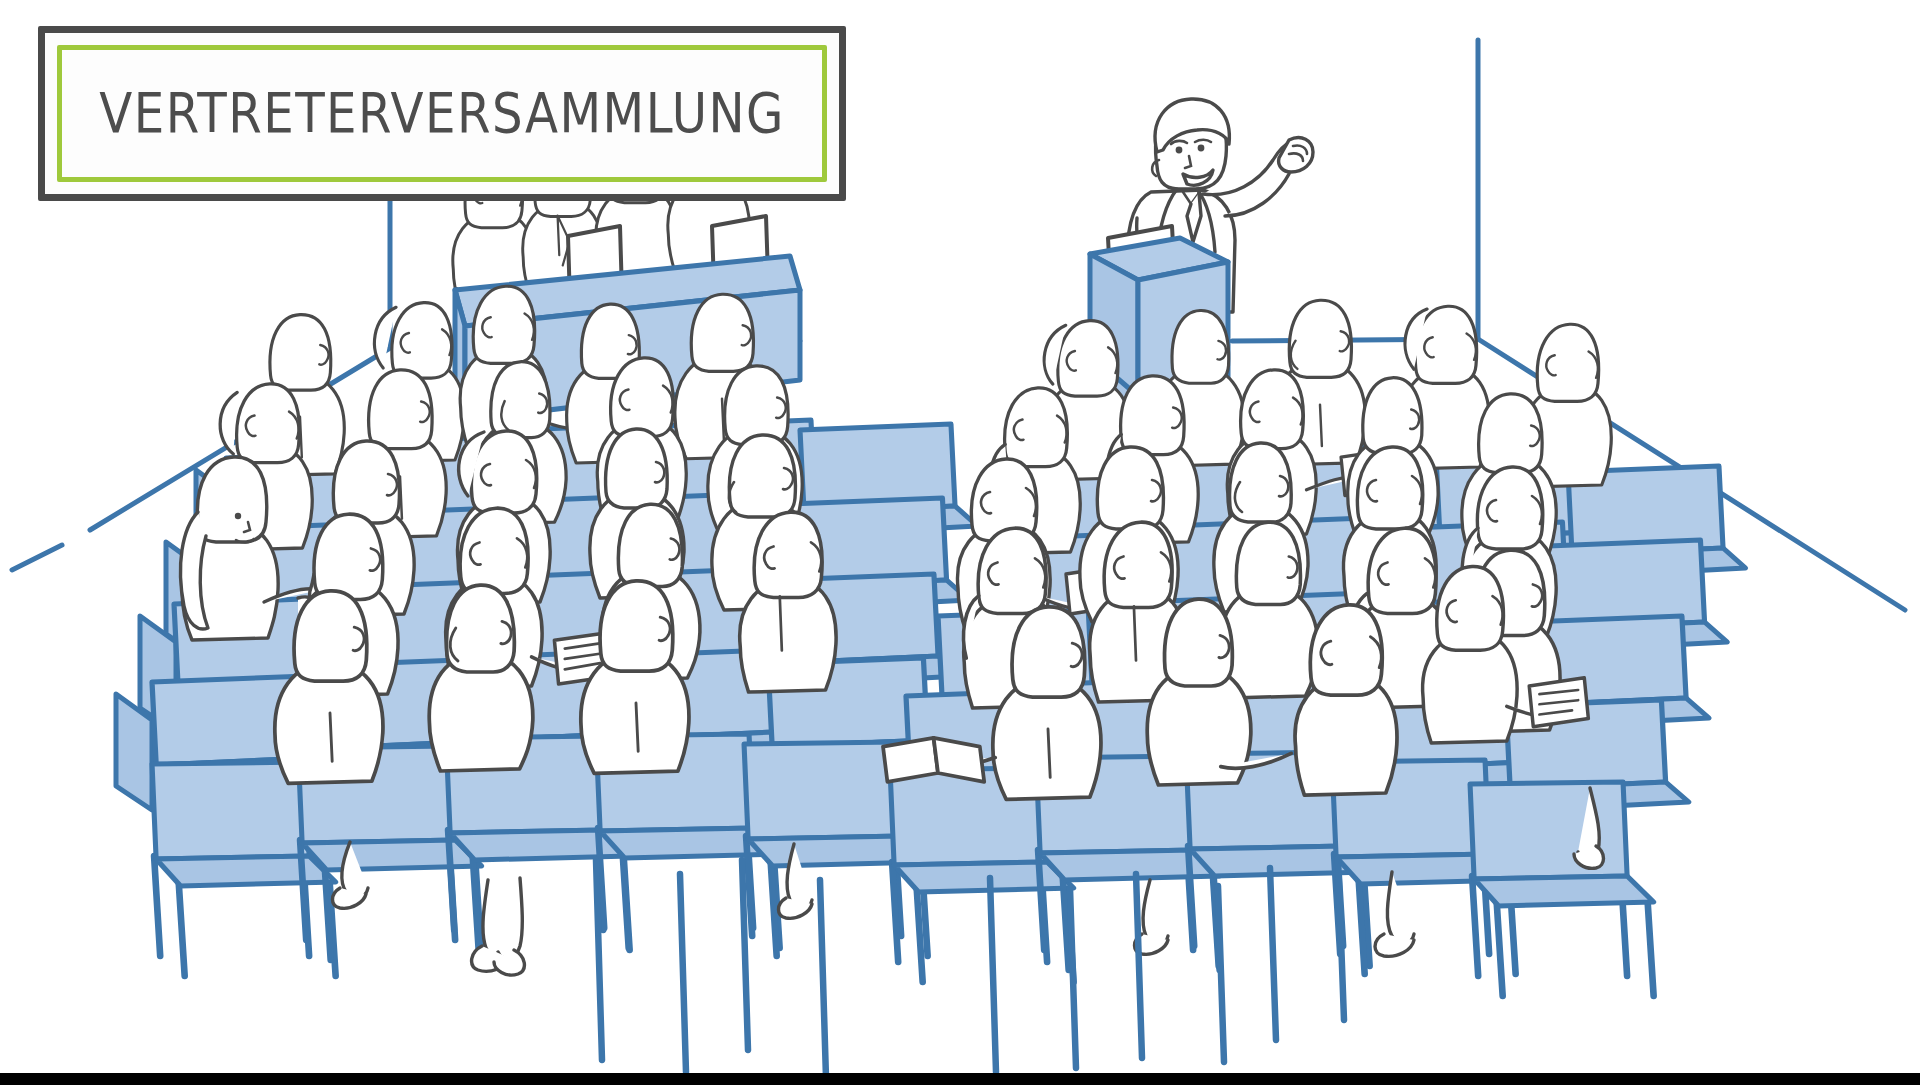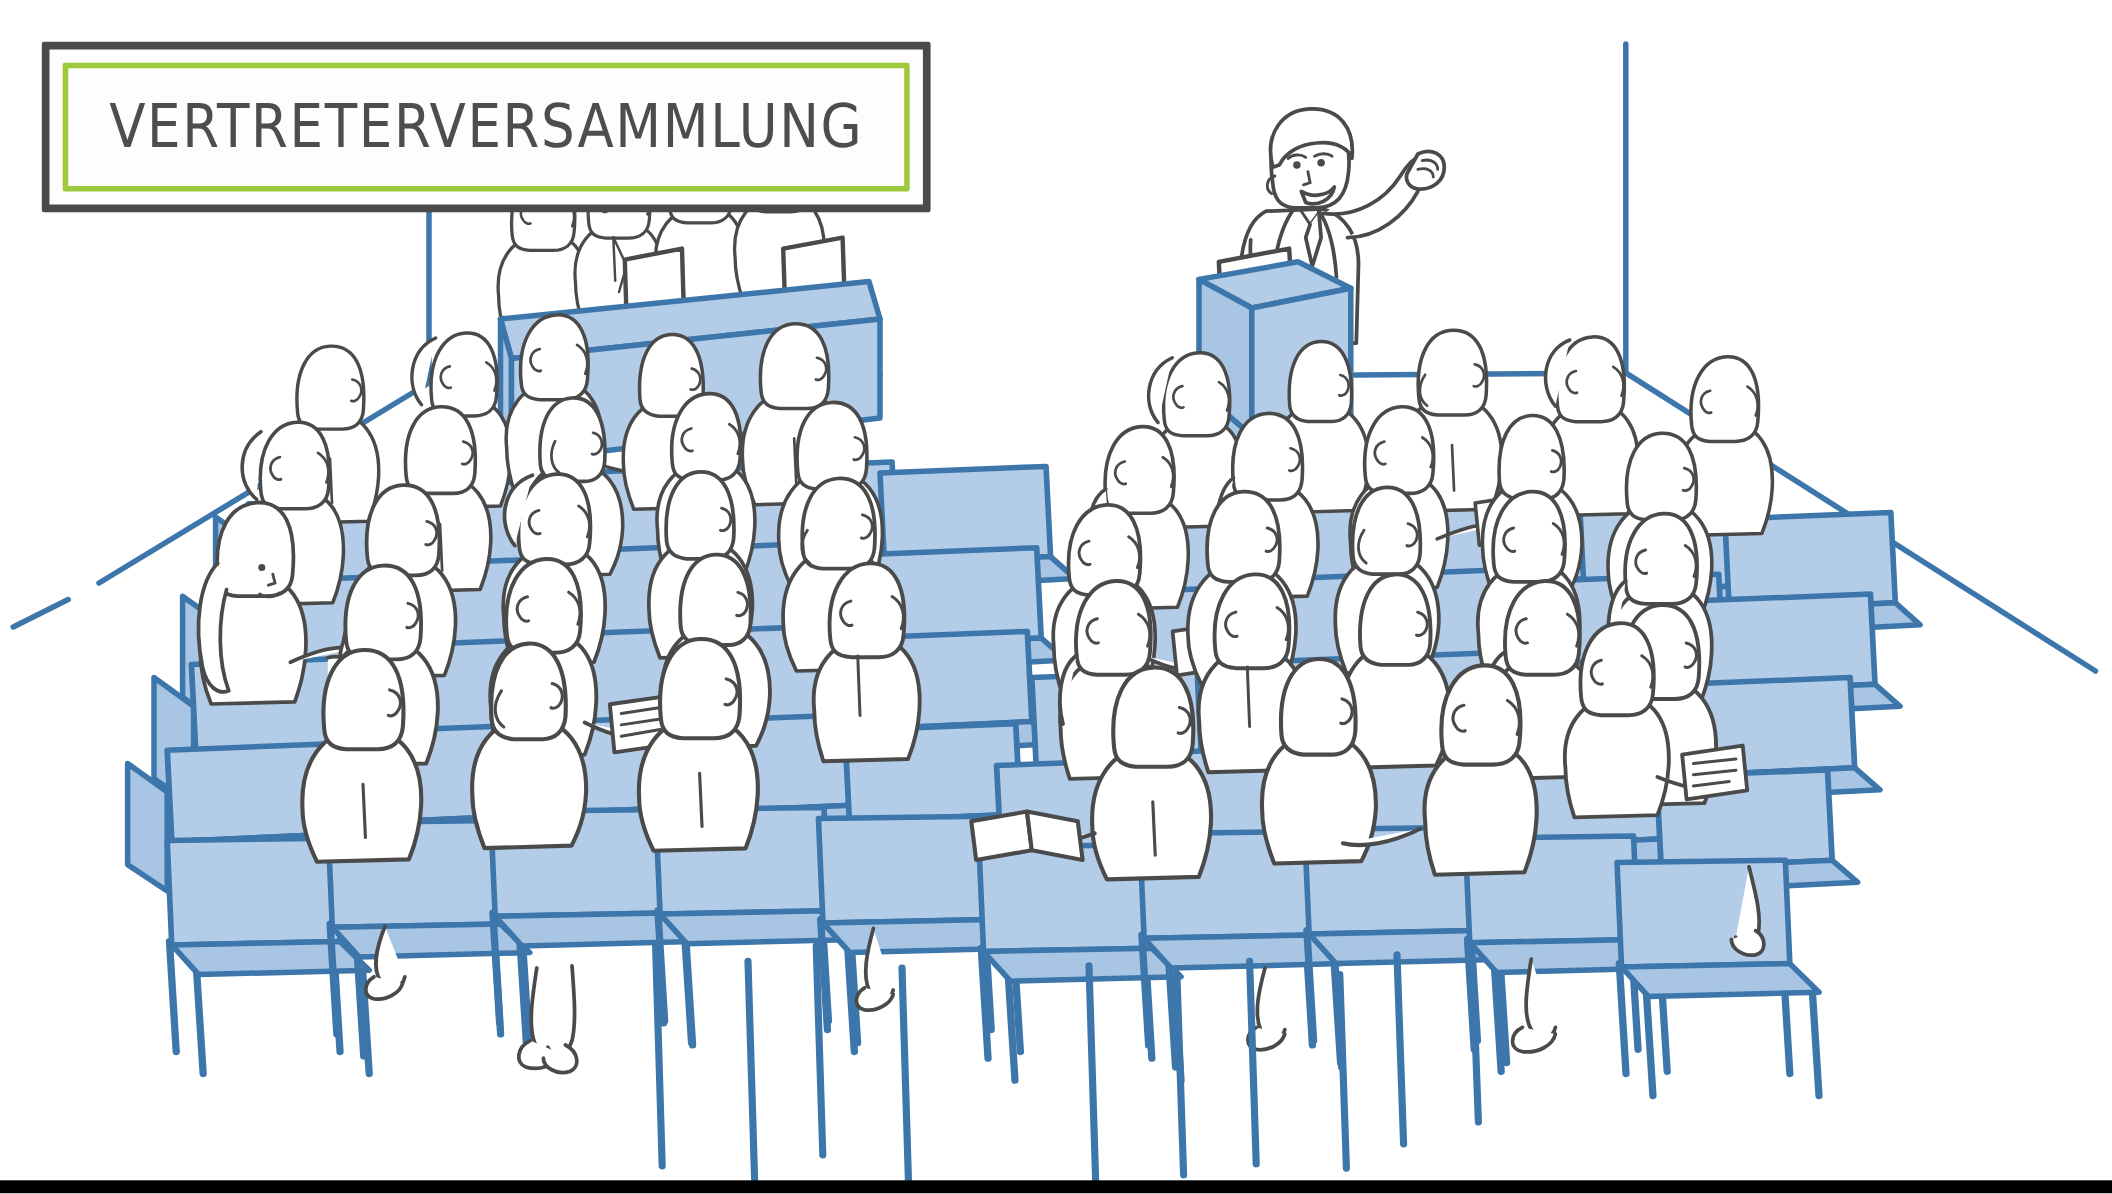--- a/index.html
+++ b/index.html
@@ -10,21 +10,21 @@
   }
   #scene{position:absolute;inset:0;width:1920px;height:1085px;background:#ffffff;}
   #scene svg{display:block;width:1920px;height:1085px;}
 
   .bar-top,.bar-bottom{position:absolute;left:0;width:1920px;background:#000;}
   .bar-top{top:0;height:9px;}
   .bar-bottom{bottom:0;height:12px;}
 
   
   #sign-wrap{
-    position:absolute;left:38px;top:38px;width:808px;height:155px;
+    position:absolute;left:38px;top:26px;width:808px;height:175px;
     box-sizing:border-box;
     border:7px solid #4a4a4a;background:#fdfdfd;border-radius:2px;
     z-index:40;
     padding-left:39px;
   }
   #sign-inner{
     position:absolute;left:12px;top:12px;right:12px;bottom:12px;
     box-sizing:border-box;
     border:5px solid #9fc93c;background:#fdfdfd;border-radius:2px;
     display:flex;align-items:center;justify-content:center;

